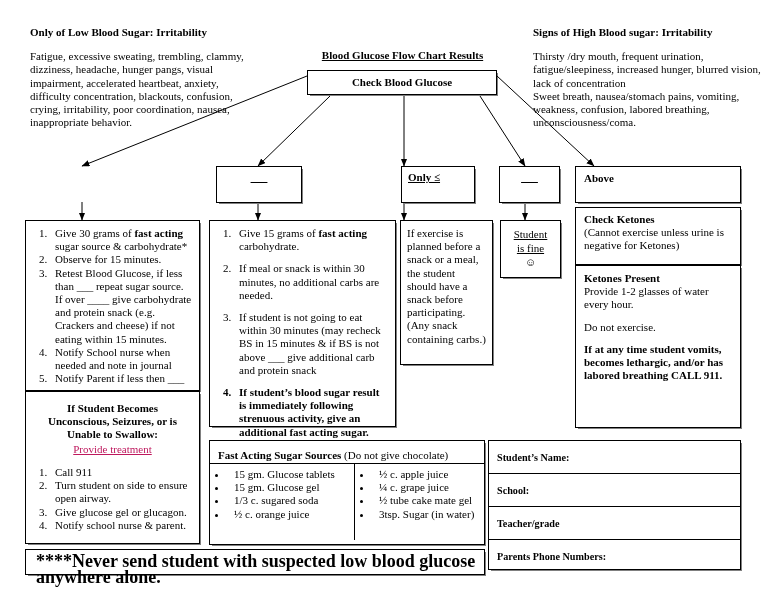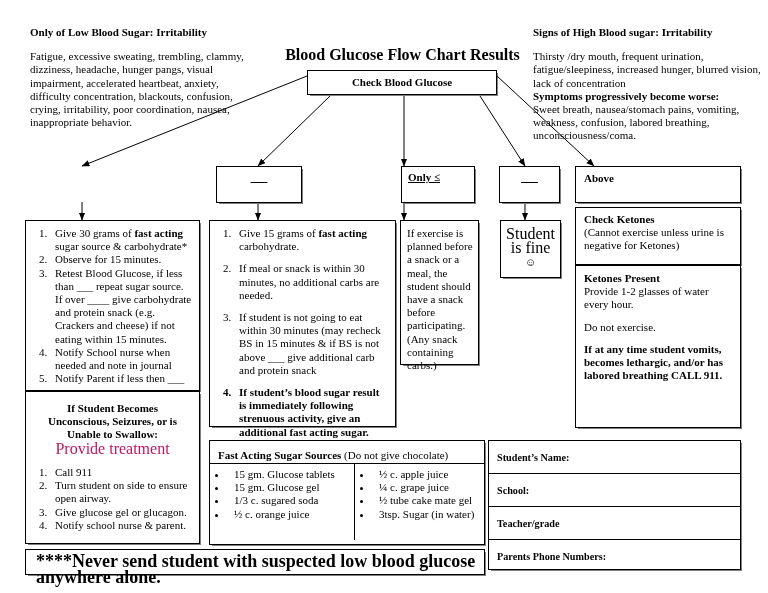--- a/index.html
+++ b/index.html
@@ -21,21 +21,21 @@
   .abs { position: absolute; }
   .box {
     border: 1px solid #000;
     box-sizing: border-box;
     background: #fff;
   }
   
   .shadow { box-shadow: 2px 2px 0 -1px #808080; }
   .t10 { font-size: 10.2px; line-height: 12.3px; }
   .t11 { font-size: 11px;   line-height: 13.2px; }
-  .t12 { font-size: 16px;   line-height: 14.4px; }
+  .t12 { font-size: 11px;   line-height: 14.4px; text-decoration: underline; }
   .t13 { font-size: 18px; line-height: 15.5px; }
 
   .b { font-weight: bold; }
   .center { text-align: center; }
   .red { color: #be185d; }
   .u { text-decoration: underline; }
 
   ol.numlist {
     margin: 0;
     padding: 0 0 0 20px;
@@ -70,21 +70,20 @@
   <div class="abs" style="left:30px; top:26px; width:215px;">
     <div class="t11 b">Only of Low Blood Sugar: Irritability</div>
     <div class="t11" style="margin-top:11px;">Fatigue, excessive sweating, trembling, clammy, dizziness, headache, hunger pangs, visual impairment, accelerated heartbeat, anxiety, difficulty concentration, blackouts, confusion, crying, irritability, poor coordination, nausea, inappropriate behavior.</div>
   </div>
 
   <div class="abs center t12 b" style="left:280px; top:48px; width:245px;">Blood Glucose Flow Chart Results</div>
 
   <div class="abs" style="left:533px; top:26px; width:232px;">
     <div class="t11 b">Signs of High Blood sugar: Irritability</div>
     <div class="t11" style="margin-top:11px;">Thirsty /dry mouth, frequent urination, fatigue/sleepiness, increased hunger, blurred vision, lack of concentration</div>
-    <div class="t11 b">Symptoms progressively become worse:</div>
     <div class="t11">Sweet breath, nausea/stomach pains, vomiting, weakness, confusion, labored breathing, unconsciousness/coma.</div>
   </div>
 
   <div class="abs box shadow center" style="left:307px; top:70px; width:190px; height:25px;">
     <div class="t11 b" style="padding-top:5px;">Check Blood Glucose</div>
   </div>
 
   <svg class="arrows" viewBox="0 0 768 593">
     <defs>
       <marker id="ah" markerWidth="9" markerHeight="9" refX="7.5" refY="3.2" orient="auto" markerUnits="strokeWidth">
@@ -176,21 +175,21 @@
       </li>
       <li>
         <span>If student is not going to eat within 30 minutes (may recheck BS in 15 minutes &amp; if BS is not above ___ give additional carb and protein snack</span>
       </li>
       <li class="b">
         <span>If student’s blood sugar result is immediately following strenuous activity, give an additional fast acting sugar.</span>
       </li>
     </ol>
   </div>
 
-  <div class="abs box shadow" style="left:400px; top:220px; width:79px; height:145px;">
+  <div class="abs box shadow" style="left:400px; top:220px; width:93px; height:145px;">
     <div class="t11" style="padding:6px 5px 0 6px;">If exercise is planned before a snack or a meal, the student should have a snack before participating. (Any snack containing carbs.)</div>
   </div>
 
   <div class="abs box shadow" style="left:500px; top:220px; width:61px; height:58px;">
     <div class="t12 center" style="padding-top:6px;">Student</div>
     <div class="t12 center">is fine</div>
     <div class="t11 center">☺</div>
   </div>
 
   <div class="abs box shadow" style="left:575px; top:207px; width:166px; height:58px;">

